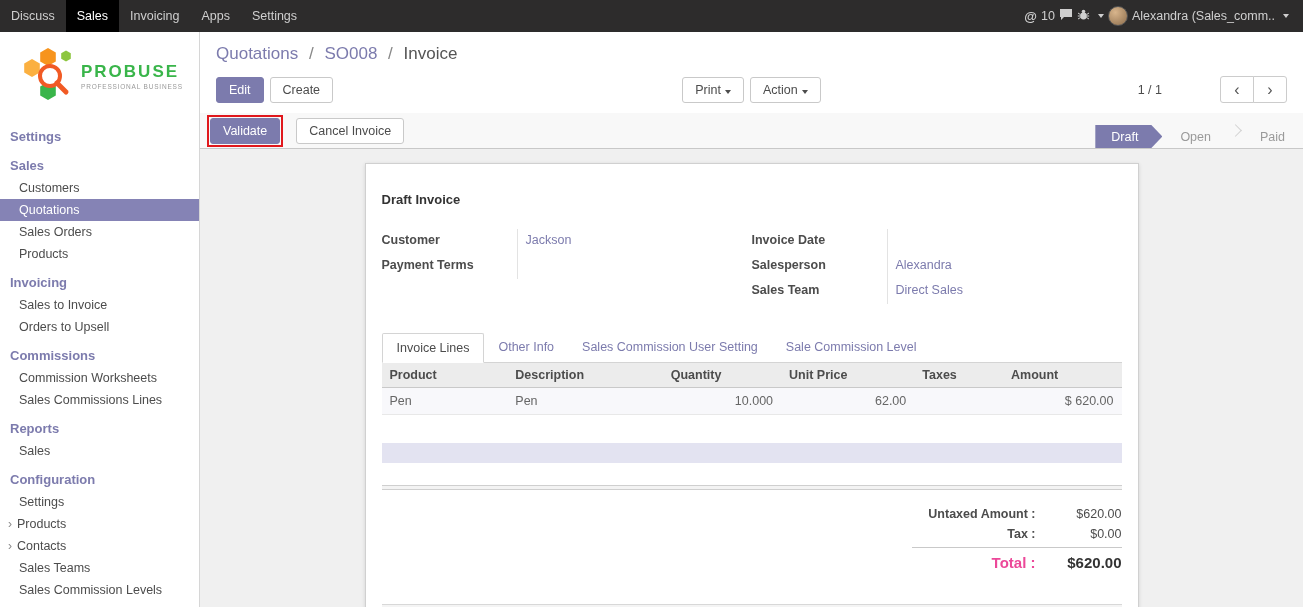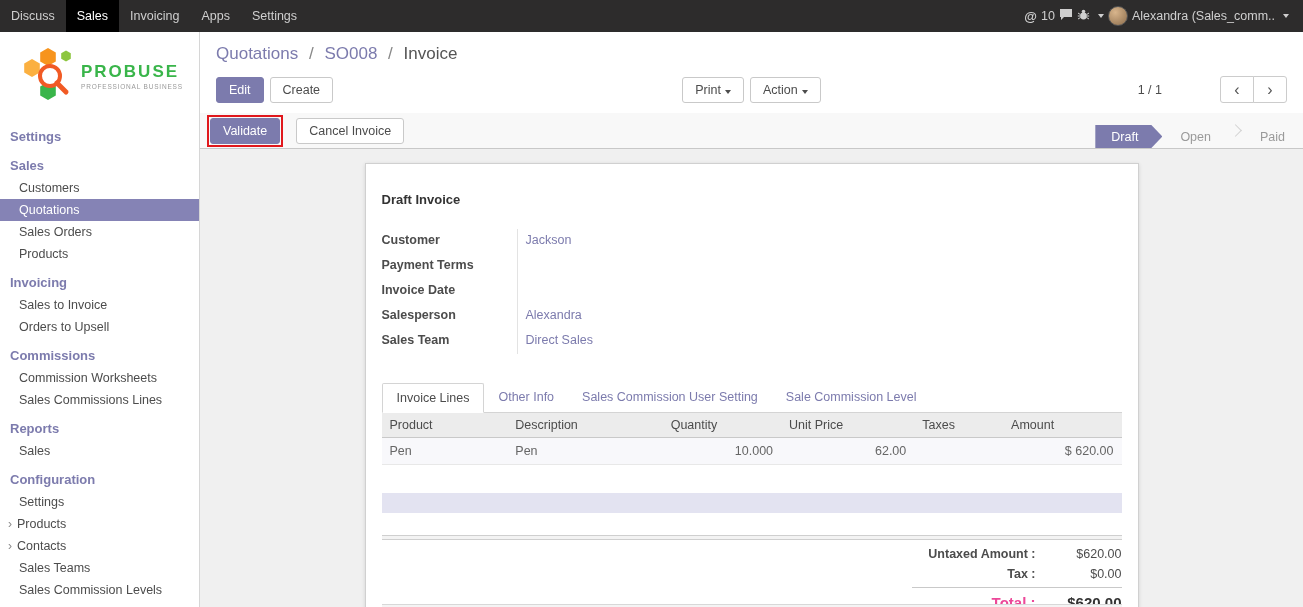--- a/index.html
+++ b/index.html
@@ -56,43 +56,43 @@
   .annotation { display:inline-block; outline:2px solid #e0171c; outline-offset:1px; }
   .states { margin-left:auto; display:flex; align-items:stretch; align-self:stretch; }
   .state { display:flex; align-items:center; padding:0 18px; color:#9a9a9a; font-size:12.5px; cursor:pointer;margin-top:12px; }
   .state.active { background:#7c7bad; color:#fff; padding:0 24px 0 16px; clip-path:polygon(0 0, calc(100% - 11px) 0, 100% 50%, calc(100% - 11px) 100%, 0 100%); }
   .chev { width:9px; height:9px; border-top:1.5px solid #d2d2d2; border-right:1.5px solid #d2d2d2; transform:rotate(45deg); align-self:center; margin:0 2px; }
 
   
   .content { flex:1; background:#f0f0f0; overflow:hidden; padding-top:14px; }
   .sheet { width:774px; height:470px; margin:0 auto; background:#fff; border:1px solid #d0d0d0; box-shadow:0 1px 4px rgba(0,0,0,.12); padding:28px 16px 0 16px; position:relative; }
   .sheet-title { font-weight:bold; color:#333; font-size:13px; }
-  .field-groups { display:flex; margin-top:22px;flex-direction:column; }
+  .field-groups { display:flex; margin-top:22px; }
   .fgroup { width:50%; }
   .frow { display:flex; min-height:25px; }
   .flabel { width:135px; font-weight:bold; color:#4c4c4c; padding:4px 0; }
   .fvalue { flex:1; border-left:1px solid #e3e3e3; padding:4px 8px; color:#7c7bad; cursor:pointer; }
   .fvalue.empty { cursor:default; }
 
   .tabs { display:flex; border-bottom:1px solid #d4d4d4; margin-top:28px; }
   .tab { padding:7px 14px; color:#7c7bad; cursor:pointer; position:relative; top:1px; }
   .tab.active { background:#fff; border:1px solid #d4d4d4; border-bottom-color:#fff; color:#4c4c4c; border-radius:2px 2px 0 0; }
 
   table.lines { width:100%; border-collapse:collapse; margin-top:0; }
-  table.lines th { background:#ececec; text-align:left; font-weight:normal; color:#4c4c4c; padding:5px 8px; border-bottom:1px solid #c9c9c9; font-size:12.5px; }
+  table.lines th { background:#ececec; text-align:left; font-weight:bold; color:#4c4c4c; padding:5px 8px; border-bottom:1px solid #c9c9c9; font-size:12.5px; }
   table.lines td { padding:6px 8px; border-bottom:1px solid #e8e8e8; background:#f8f8fb; color:#666; font-size:12.5px; }
   .num { text-align:right; }
   td.c-product { color:#7c7bad; }
   .col-product { width:17%; } .col-desc { width:21%; } .col-qty { width:16%; }
   .col-price { width:18%; } .col-tax { width:12%;margin-left:16px; } .col-amount { width:16%; }
 
   .empty-band { height:20px; background:#e3e3f1; margin-top:28px; }
   .sep { height:5px; border-top:1px solid #cfcfcf; border-bottom:1px solid #cfcfcf; background:#f3f3f3; margin-top:22px; }
 
-  .totals { width:210px; margin-left:auto; margin-top:4px; }
+  .totals { width:210px; margin-left:auto; margin-top:14px; }
   .trow { display:flex; align-items:baseline; padding:3px 0; }
   .tlabel { flex:1; text-align:right; font-weight:bold; color:#4c4c4c; padding-right:16px; }
   .tvalue { width:70px; text-align:right; color:#4c4c4c; }
   .trow.total { border-top:1px solid #c9c9c9; margin-top:3px; padding-top:6px; }
   .trow.total .tlabel { font-size:15px; color:#ec4899; }
   .trow.total .tvalue { font-size:15px; font-weight:bold; color:#333; }
   .sheet-hr { position:absolute; left:16px; right:16px; bottom:24px; height:4px; border-top:1px solid #d8d8d8; border-bottom:1px solid #d8d8d8; background:#f4f4f4; }
 </style>
 </head>
 <body>

